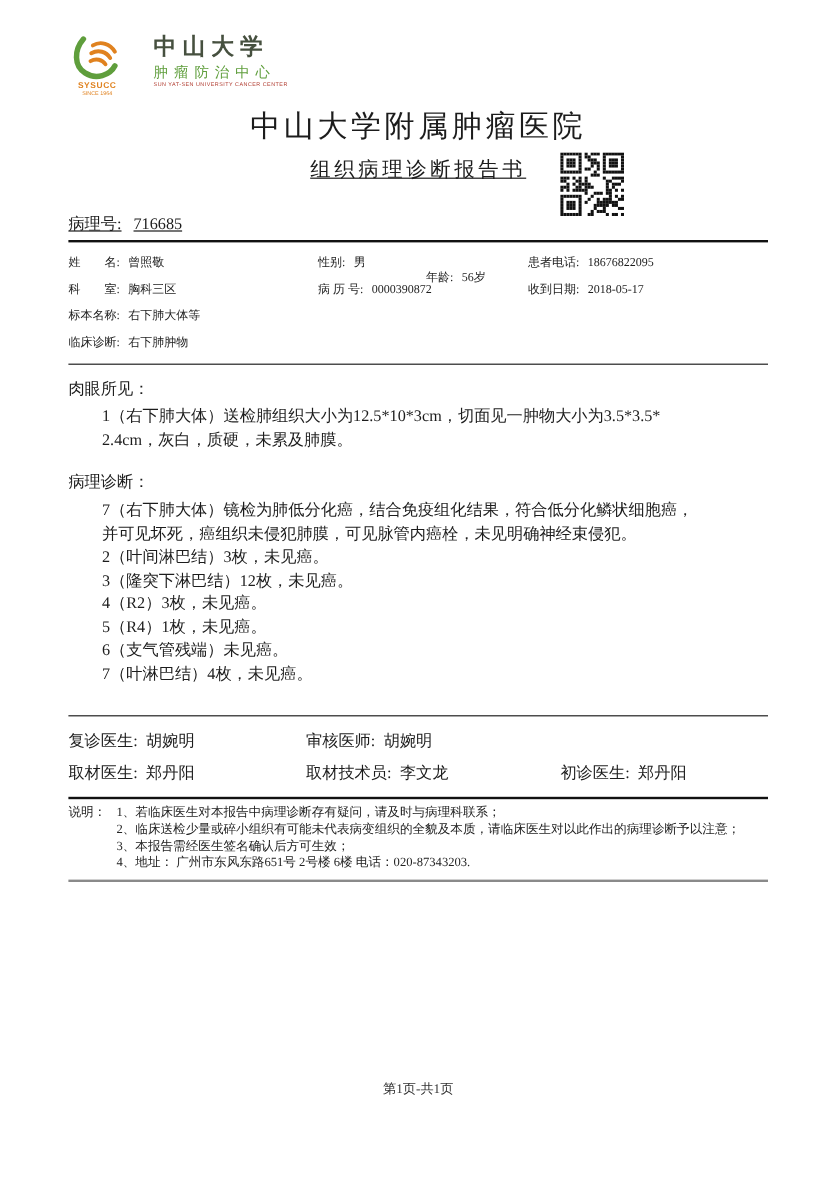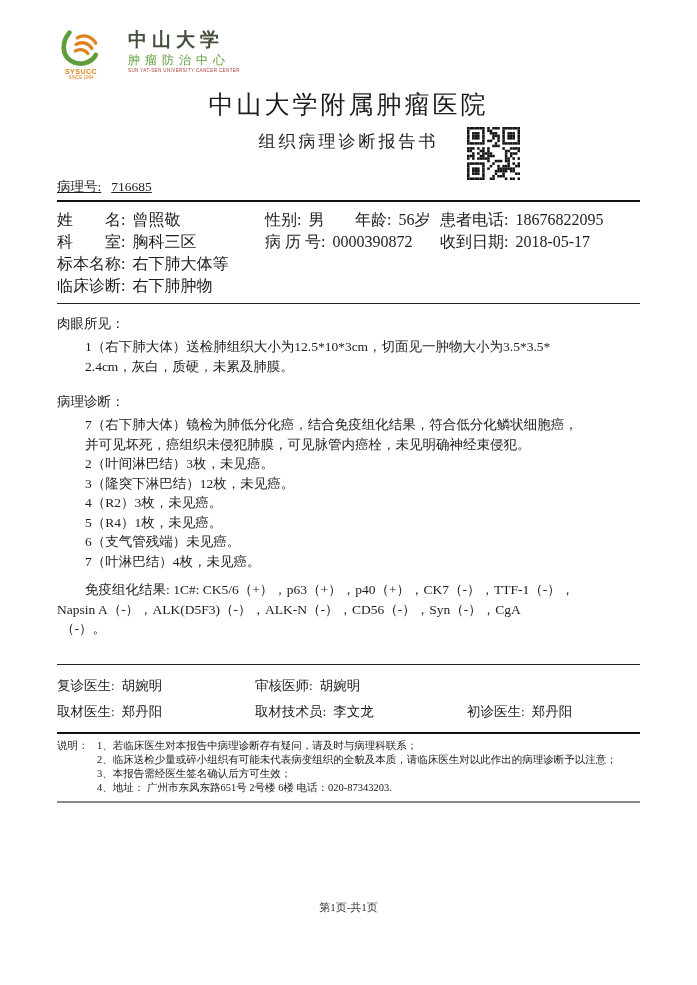--- a/index.html
+++ b/index.html
@@ -19,40 +19,40 @@
   .logo-captions{position:absolute;left:0;top:68px;width:48px;text-align:center;line-height:1;}
   .logo-acronym{font-size:7px;font-weight:bold;color:var(--logo-orange);letter-spacing:.5px;display:block;font-family:"Liberation Sans","DejaVu Sans",sans-serif;}
   .logo-since{font-size:4.5px;color:var(--logo-orange);display:block;margin-top:1px;font-family:"Liberation Sans","DejaVu Sans",sans-serif;}
   .logo-text{position:absolute;left:71px;top:30px;line-height:1;}
   .logo-univ{font-size:19px;font-weight:bold;color:#46503f;letter-spacing:5px;display:block;}
   .logo-center{font-size:12px;color:var(--logo-green);letter-spacing:5px;display:block;margin-top:5px;}
   .logo-center-en{font-size:4.5px;color:#b03a2e;letter-spacing:.4px;display:block;margin-top:3px;font-family:"Liberation Sans","DejaVu Sans",sans-serif;}
 
   
   .hospital-title{text-align:center;font-size:25px;letter-spacing:3px;margin-top:6px;}
-  .report-title{text-align:center;font-size:17px;letter-spacing:3px;margin-top:9px;}
+  .report-title{text-align:center;font-size:17px;letter-spacing:3px;margin-top:9px;text-decoration:underline;}
 
   
   .qr{position:absolute;left:465px;top:127px;width:57px;height:53px;}
   .qr svg{width:100%;height:100%;}
   .qr rect{fill:#111;}
 
   
   .patho-row{margin-top:25px;font-size:13.5px;text-decoration:underline;}
   .patho-row .lbl{margin-right:10px;}
 
   .hr-thick{border:none;border-top:2px solid #111;margin:4px 0 0 0;}
   .hr-thin{border:none;border-top:1.5px solid #222;margin:0;}
   .hr-gray{border:none;border-top:2.5px solid #8a8a8a;margin:0;}
 
   
-  .patient-block{padding:7px 0 6px 0;font-size:16px;}
+  .patient-block{padding:7px 0 6px 0;font-size:10px;}
   .p-row{position:relative;height:22px;line-height:22px;}
   .p-c2{position:absolute;left:208px;top:0;}
-  .p-c3{position:absolute;left:298px;top:0;}
+  .p-c3{position:absolute;left:298px;top:12px;}
   .p-c4{position:absolute;left:383px;top:0;}
   .lbl{margin-right:7px;white-space:pre;}
 
   
   .sec-heading{font-size:13.5px;margin-top:11px;}
   .body-line{font-size:13.5px;line-height:19.5px;margin-left:28px;}
   .gross-block{margin-top:4px;}
   .diag-heading{margin-top:17px;}
   .diag-block{margin-top:4px;}
   .ihc-block{margin-top:9px;}
@@ -141,25 +141,20 @@
       <div class="body-line">7（右下肺大体）镜检为肺低分化癌，结合免疫组化结果，符合低分化鳞状细胞癌，</div>
       <div class="body-line">并可见坏死，癌组织未侵犯肺膜，可见脉管内癌栓，未见明确神经束侵犯。</div>
       <div class="body-line">2（叶间淋巴结）3枚，未见癌。</div>
       <div class="body-line">3（隆突下淋巴结）12枚，未见癌。</div>
       <div class="body-line">4（R2）3枚，未见癌。</div>
       <div class="body-line">5（R4）1枚，未见癌。</div>
       <div class="body-line">6（支气管残端）未见癌。</div>
       <div class="body-line">7（叶淋巴结）4枚，未见癌。</div>
     </div>
 
-    <div class="ihc-block">
-      <div class="body-line ihc-l0">免疫组化结果: 1C#: CK5/6（+），p63（+），p40（+），CK7（-），TTF-1（-），</div>
-      <div class="body-line ihc-l1">Napsin A（-），ALK(D5F3)（-），ALK-N（-），CD56（-），Syn（-），CgA</div>
-      <div class="body-line ihc-l2">（-）。</div>
-    </div>
 
     <hr class="hr-thin hr-sign-top">
 
     <div class="sign-block">
       <div class="s-row">
         <span><span class="lbl">复诊医生:</span><span>胡婉明</span></span>
         <span class="s-c2"><span class="lbl">审核医师:</span><span>胡婉明</span></span>
       </div>
       <div class="s-row">
         <span><span class="lbl">取材医生:</span><span>郑丹阳</span></span>

